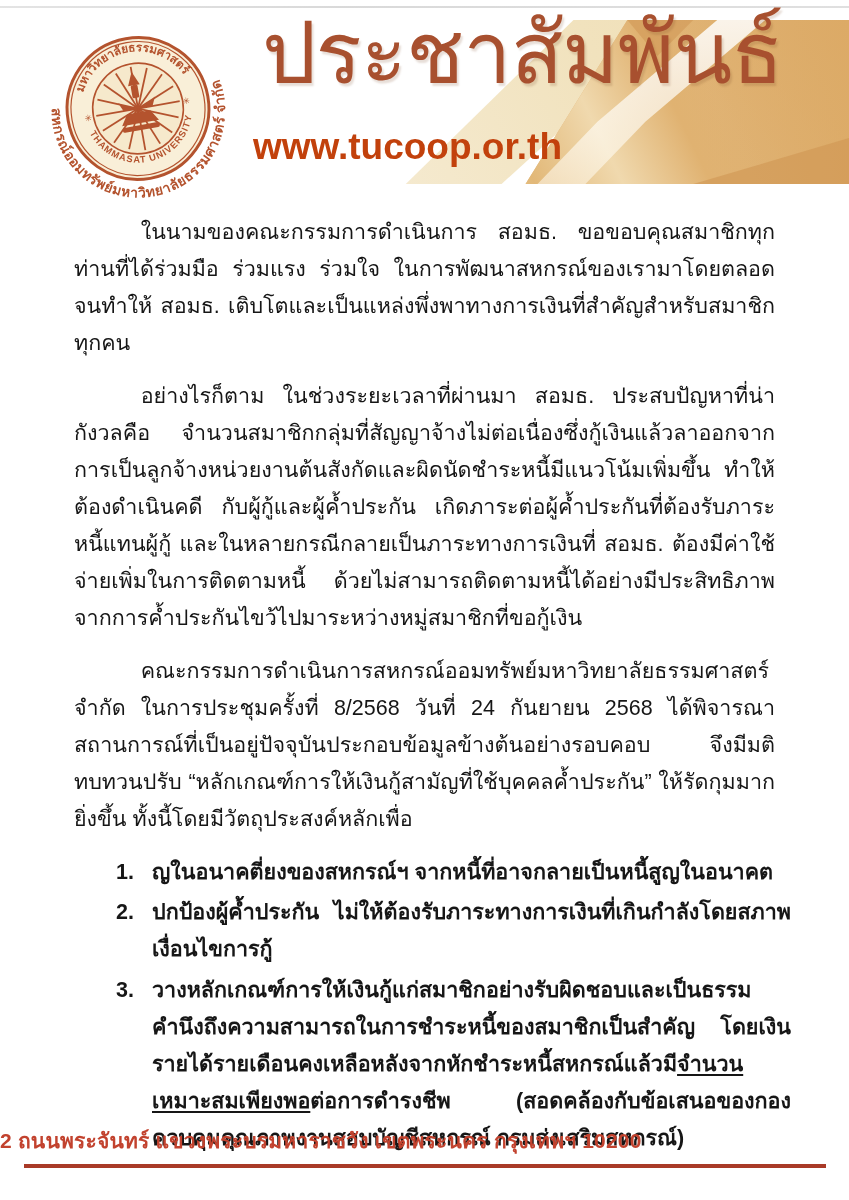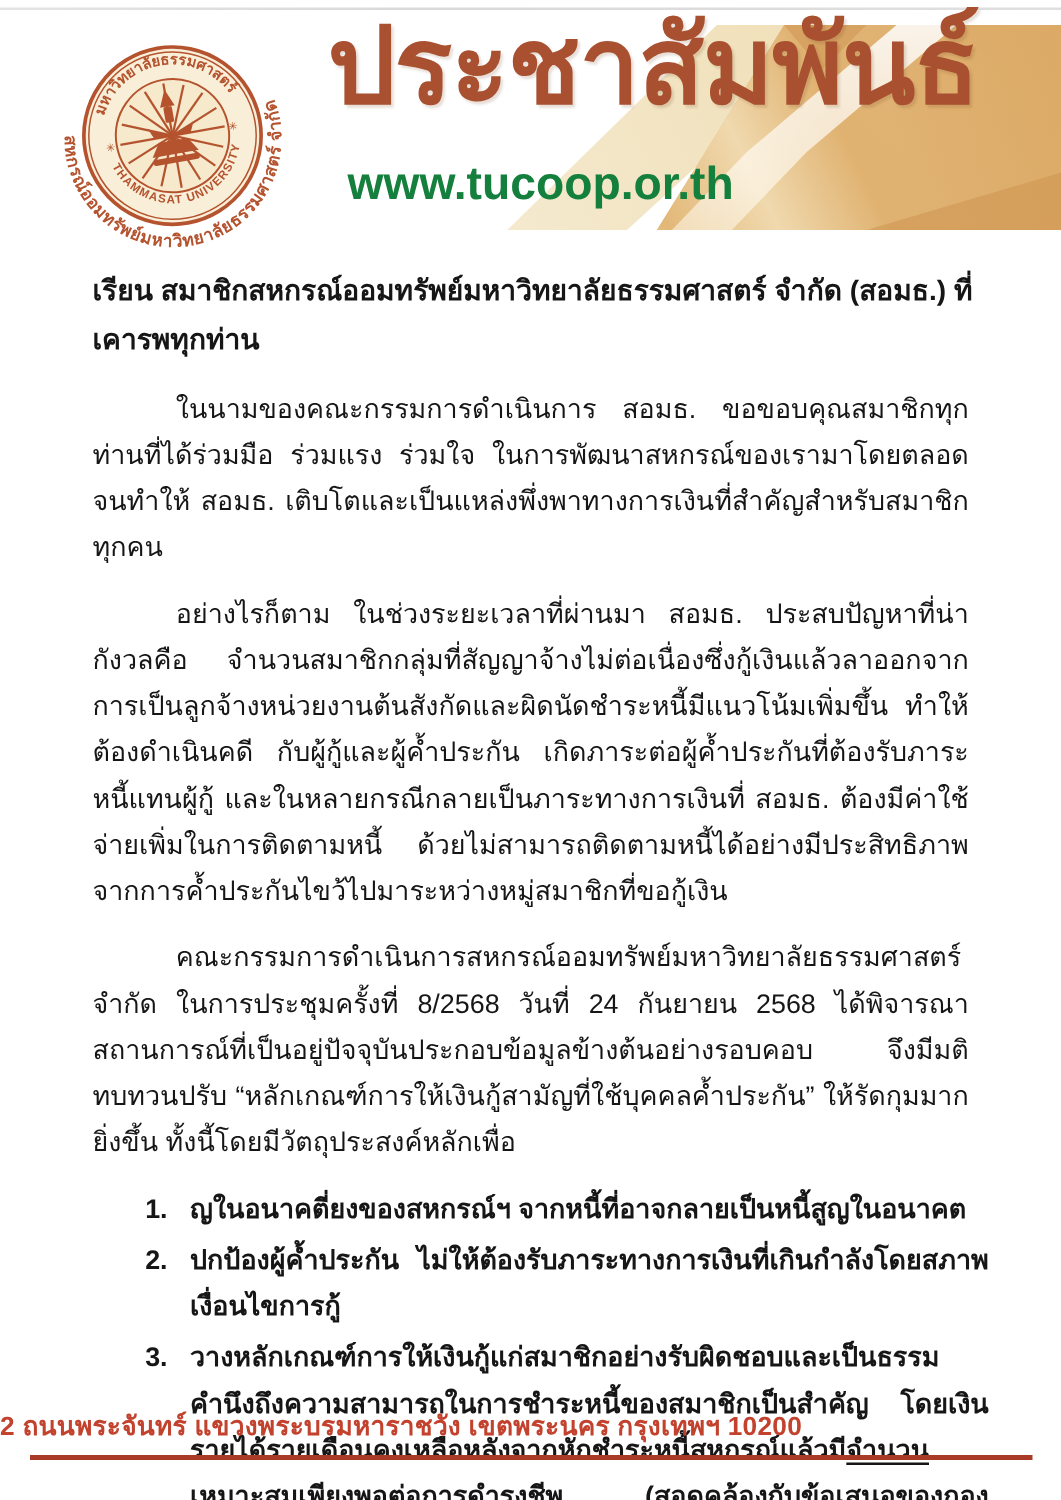--- a/index.html
+++ b/index.html
@@ -48,27 +48,27 @@
     clip-path:polygon(74% 100%,100% 72%,100% 100%);
     background:rgba(205,148,80,.55);
   }
   .bn-top-tri{
     position:absolute;inset:0;
     clip-path:polygon(63% 0,74% 0,68% 22%);
     background:rgba(208,152,86,.6);
   }
   .banner-title{
     position:absolute;left:12px;top:-8px;margin:0;
-    font-size:86px;line-height:1.1;font-weight:700;
+    font-size:86px;line-height:1.1;font-weight:400;
     color:#a8502f;letter-spacing:-1px;
     text-shadow:2px 3px 2px rgba(120,70,40,.18);
   }
   .banner-site{
-    position:absolute;left:28px;top:112px;
-    font-size:37px;font-weight:700;color:#15803d;letter-spacing:0;
+    position:absolute;left:3px;top:112px;
+    font-size:37px;font-weight:700;color:#c2410c;letter-spacing:0;
   }
 
   
   .letter{
     position:absolute;top:214px;left:0;width:100%;
     padding:0 58px 0 74px;box-sizing:border-box;
     color:#161616;
     font-size:21.5px;line-height:1.72;
     text-align:justify;
   }
@@ -163,21 +163,20 @@
         <div class="bn-white-band"></div>
         <div class="bn-dark-tri"></div>
         <div class="bn-top-tri"></div>
       </div>
       <h1 class="banner-title">ประชาสัมพันธ์</h1>
       <div class="banner-site">www.tucoop.or.th</div>
     </div>
   </div>
 
   <div class="letter">
-    <p class="salutation">เรียน  สมาชิกสหกรณ์ออมทรัพย์มหาวิทยาลัยธรรมศาสตร์ จำกัด (สอมธ.) ที่เคารพทุกท่าน</p>
 
     <p class="para">ในนามของคณะกรรมการดำเนินการ สอมธ. ขอขอบคุณสมาชิกทุกท่านที่ได้ร่วมมือ ร่วมแรง ร่วมใจ ในการพัฒนาสหกรณ์ของเรามาโดยตลอด จนทำให้ สอมธ. เติบโตและเป็นแหล่งพึ่งพาทางการเงินที่สำคัญสำหรับสมาชิกทุกคน</p>
     <p class="para">อย่างไรก็ตาม ในช่วงระยะเวลาที่ผ่านมา สอมธ. ประสบปัญหาที่น่ากังวลคือ จำนวนสมาชิกกลุ่มที่สัญญาจ้างไม่ต่อเนื่องซึ่งกู้เงินแล้วลาออกจากการเป็นลูกจ้างหน่วยงานต้นสังกัดและผิดนัดชำระหนี้มีแนวโน้มเพิ่มขึ้น ทำให้ต้องดำเนินคดี กับผู้กู้และผู้ค้ำประกัน เกิดภาระต่อผู้ค้ำประกันที่ต้องรับภาระหนี้แทนผู้กู้ และในหลายกรณีกลายเป็นภาระทางการเงินที่ สอมธ. ต้องมีค่าใช้จ่ายเพิ่มในการติดตามหนี้ ด้วยไม่สามารถติดตามหนี้ได้อย่างมีประสิทธิภาพจากการค้ำประกันไขว้ไปมาระหว่างหมู่สมาชิกที่ขอกู้เงิน</p>
     <p class="para">คณะกรรมการดำเนินการสหกรณ์ออมทรัพย์มหาวิทยาลัยธรรมศาสตร์ จำกัด ในการประชุมครั้งที่ 8/2568 วันที่ 24 กันยายน 2568 ได้พิจารณาสถานการณ์ที่เป็นอยู่ปัจจุบันประกอบข้อมูลข้างต้นอย่างรอบคอบ จึงมีมติทบทวนปรับ “หลักเกณฑ์การให้เงินกู้สามัญที่ใช้บุคคลค้ำประกัน” ให้รัดกุมมากยิ่งขึ้น ทั้งนี้โดยมีวัตถุประสงค์หลักเพื่อ</p>
 
     <ol class="objectives">
       <li>ญในอนาคตี่ยงของสหกรณ์ฯ จากหนี้ที่อาจกลายเป็นหนี้สูญในอนาคต</li>
       <li>ปกป้องผู้ค้ำประกัน  ไม่ให้ต้องรับภาระทางการเงินที่เกินกำลังโดยสภาพเงื่อนไขการกู้</li>
       <li><span>วางหลักเกณฑ์การให้เงินกู้แก่สมาชิกอย่างรับผิดชอบและเป็นธรรม คำนึงถึงความสามารถในการชำระหนี้ของสมาชิกเป็นสำคัญ  โดยเงินรายได้รายเดือนคงเหลือหลังจากหักชำระหนี้สหกรณ์แล้วมี</span><span class="u-seg">จำนวนเหมาะสมเพียงพอ</span><span>ต่อการดำรงชีพ (สอดคล้องกับข้อเสนอของกองควบคุมคุณภาพงานสอบบัญชีสหกรณ์  กรมส่งเสริมสหกรณ์)</span></li>
 

